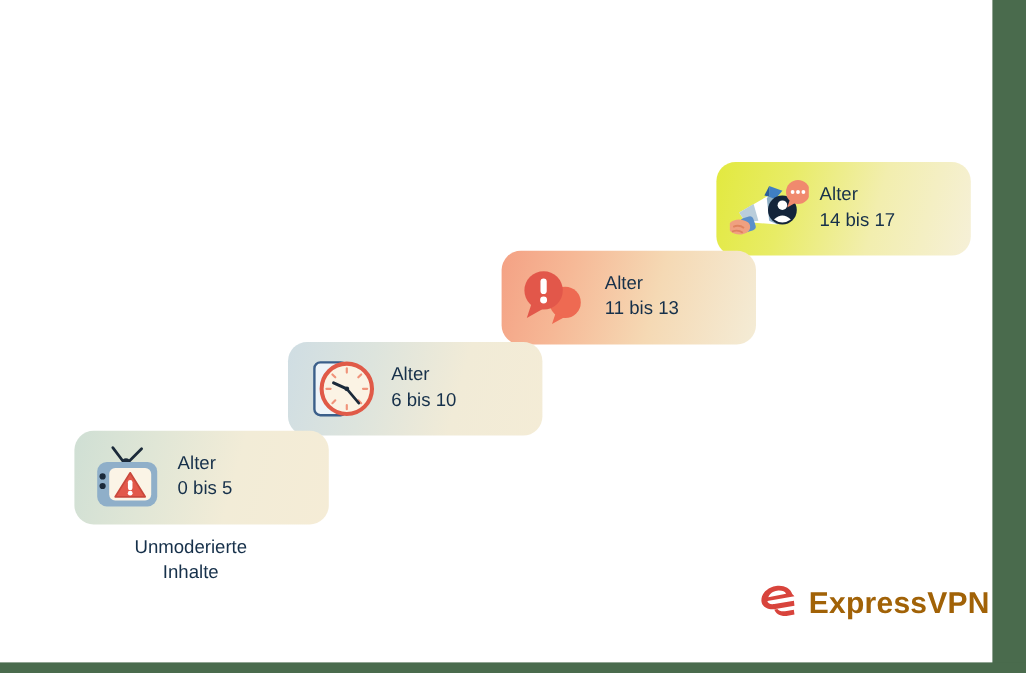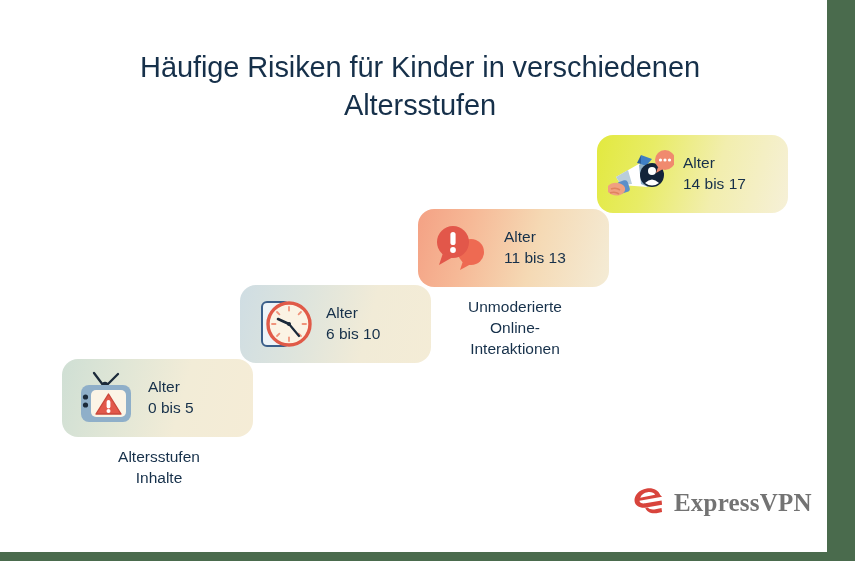--- a/index.html
+++ b/index.html
@@ -47,21 +47,21 @@
     font-weight: 400;
     letter-spacing: -0.1px;
   }
 
   
   .step {
     position: absolute;
   }
   .card {
     position: relative;
-    width: 191px;
+    width: 212px;
     height: 78px;
     border-radius: 16px;
     display: flex;
     align-items: center;
     padding-left: 11px;
     overflow: hidden;
   }
   .card-icon {
     width: 66px;
     height: 56px;
@@ -94,33 +94,32 @@
   .grad-4 { background: linear-gradient(105deg, #e2e93f 0%, #e8ec66 28%, #f2eeae 62%, #f6f0d8 100%); }
 
   .logo {
     position: absolute;
     left: 633px; top: 487px;
     display: flex;
     align-items: center;
     gap: 9px;
   }
   .logo-word {
-    font-family: Liberation Serif, serif;
+    font-family: Liberation Sans, sans-serif;
     font-size: 25px;
     font-weight: 700;
-    color: #737373;
+    color: #a16207;
     letter-spacing: 0.2px;
   }
 </style>
 </head>
 <body>
 
 <div class="canvas">
 
-  <div class="page-title">Häufige Risiken für Kinder in verschiedenen Altersstufen</div>
 
   <div class="step" style="left:597px; top:135px;">
     <div class="card grad-4">
       <div class="card-icon">
         <svg viewBox="0 0 66 56" width="66" height="56">
 
           <path d="M8 31 L36 15 L40 41 L13 39 Z" fill="#ffffff"></path>
           <path d="M8 31 L20 24 L24 38 L13 39 Z" fill="#b9cddb"></path>
           <path d="M36 15 L40 41 L33 38 L31 19 Z" fill="#8fb0c6"></path>
 
@@ -160,23 +159,20 @@
           <circle cx="24" cy="22" r="16" fill="#e2574a"></circle>
           <path d="M14 33 L10 45 L24 37 Z" fill="#e2574a"></path>
 
           <rect x="21.4" y="12" width="5.2" height="13" rx="2.6" fill="#ffffff"></rect>
           <circle cx="24" cy="30" r="2.9" fill="#ffffff"></circle>
         </svg>
       </div>
       <div class="card-age">Alter
 11 bis 13</div>
     </div>
-    <div class="caption">Unmoderierte
-Online-
-Interaktionen</div>
   </div>
 
   <div class="step" style="left:240px; top:285px;">
     <div class="card grad-2">
       <div class="card-icon">
         <svg viewBox="0 0 66 56" width="66" height="56">
 
           <rect x="11" y="6" width="27" height="44" rx="5" fill="#eef4f8" stroke="#3b5f8a" stroke-width="2"></rect>
 
           <circle cx="38" cy="28" r="21" fill="#fbf3e4" stroke="#e05a48" stroke-width="3.4"></circle>
@@ -215,21 +211,21 @@
           <circle cx="12.5" cy="35" r="2.6" fill="#1b2a3a"></circle>
 
           <path d="M35.5 24 L48 44 L23 44 Z" fill="#e2584a" stroke="#c9483c" stroke-width="1.4" stroke-linejoin="round"></path>
           <rect x="33.6" y="30" width="3.8" height="8.5" rx="1.9" fill="#ffffff"></rect>
           <circle cx="35.5" cy="41" r="2" fill="#ffffff"></circle>
         </svg>
       </div>
       <div class="card-age">Alter
 0 bis 5</div>
     </div>
-    <div class="caption">Altersstufen
+    <div class="caption">Unmoderierte
 Inhalte</div>
   </div>
 
   <div class="logo">
     <span>
       <svg viewBox="0 0 34 30" width="32" height="28">
         <path d="M29 8.5 C27 3 21 0.5 14.5 1.5 C6 3 1 9 1.5 15 C2 20.5 8 23 14 22 L31 19 L30.5 14.5 L13 17.5 C9.5 18 7 17 6.8 14.8 L31 10.5 Z" fill="#d8443c"></path>
         <path d="M7.6 11.4 C8.8 8 12 6 15.5 5.6 C19.5 5.1 22.5 6.2 23.5 8.3 Z" fill="#ffffff"></path>
         <path d="M13 22.3 C14 26 19 29 25 28 L31 26.8 L30.4 22.6 L24 23.8 C20 24.5 17 23.8 15.8 21.9 Z" fill="#d8443c"></path>
       </svg>

